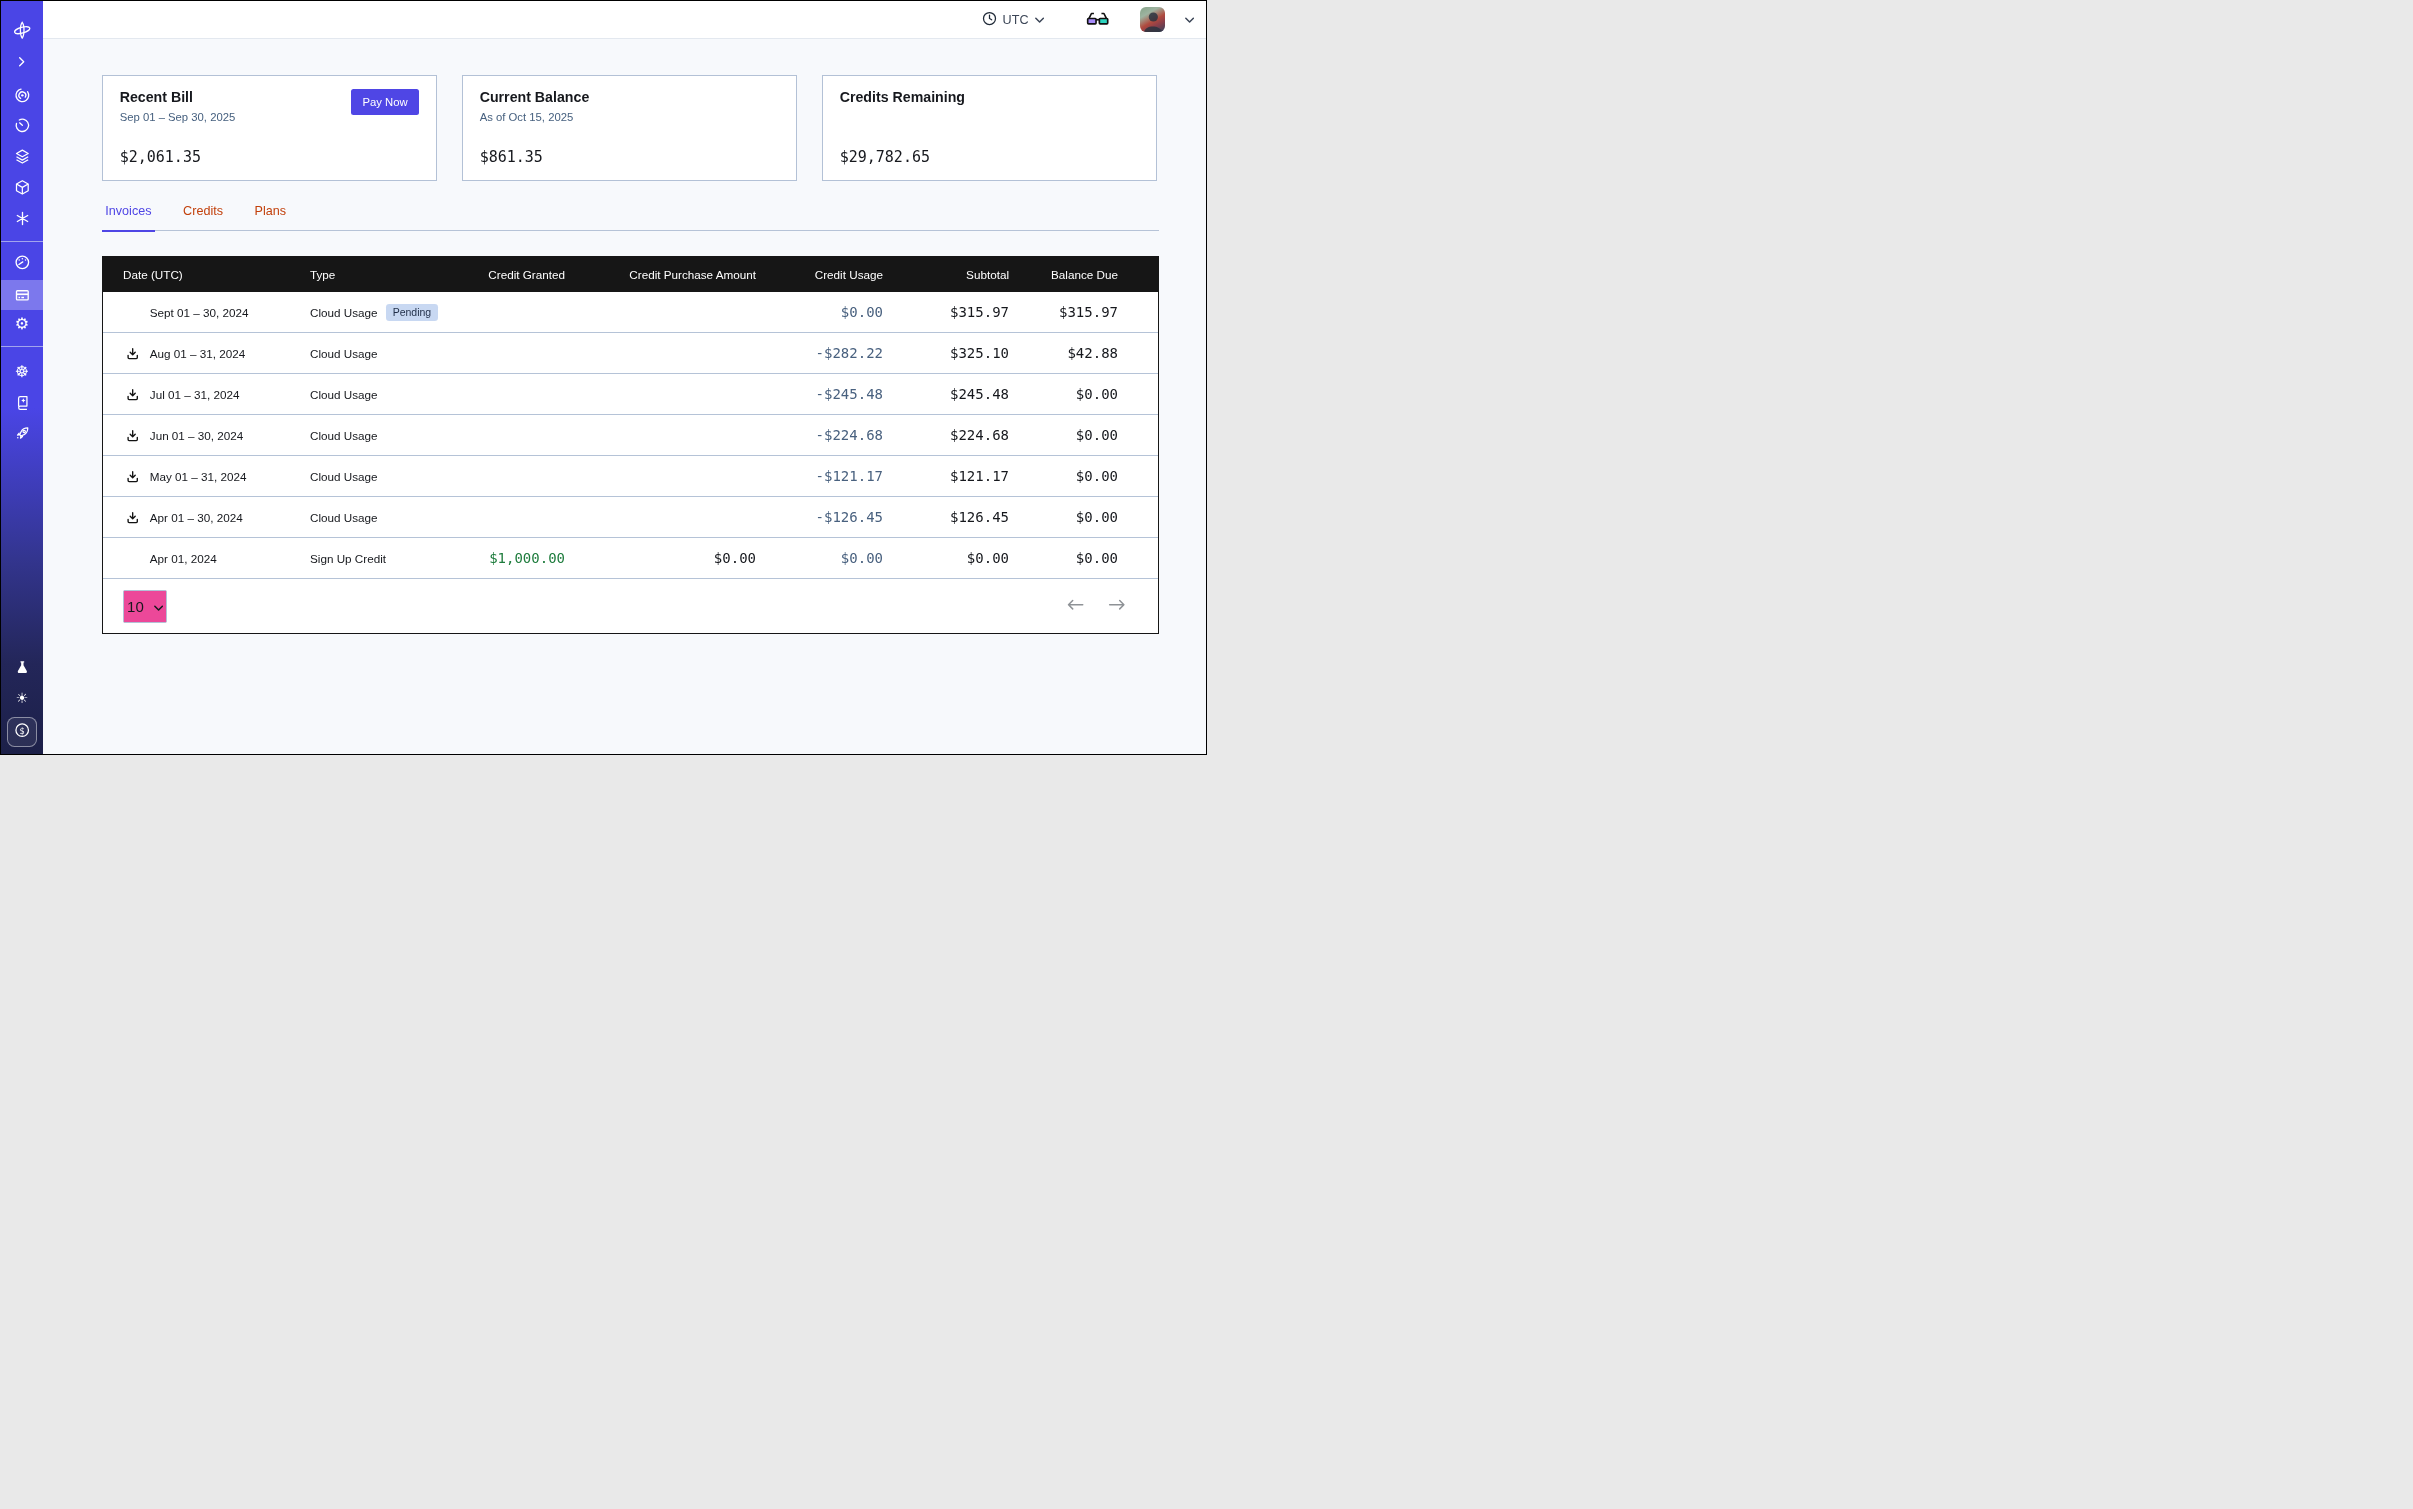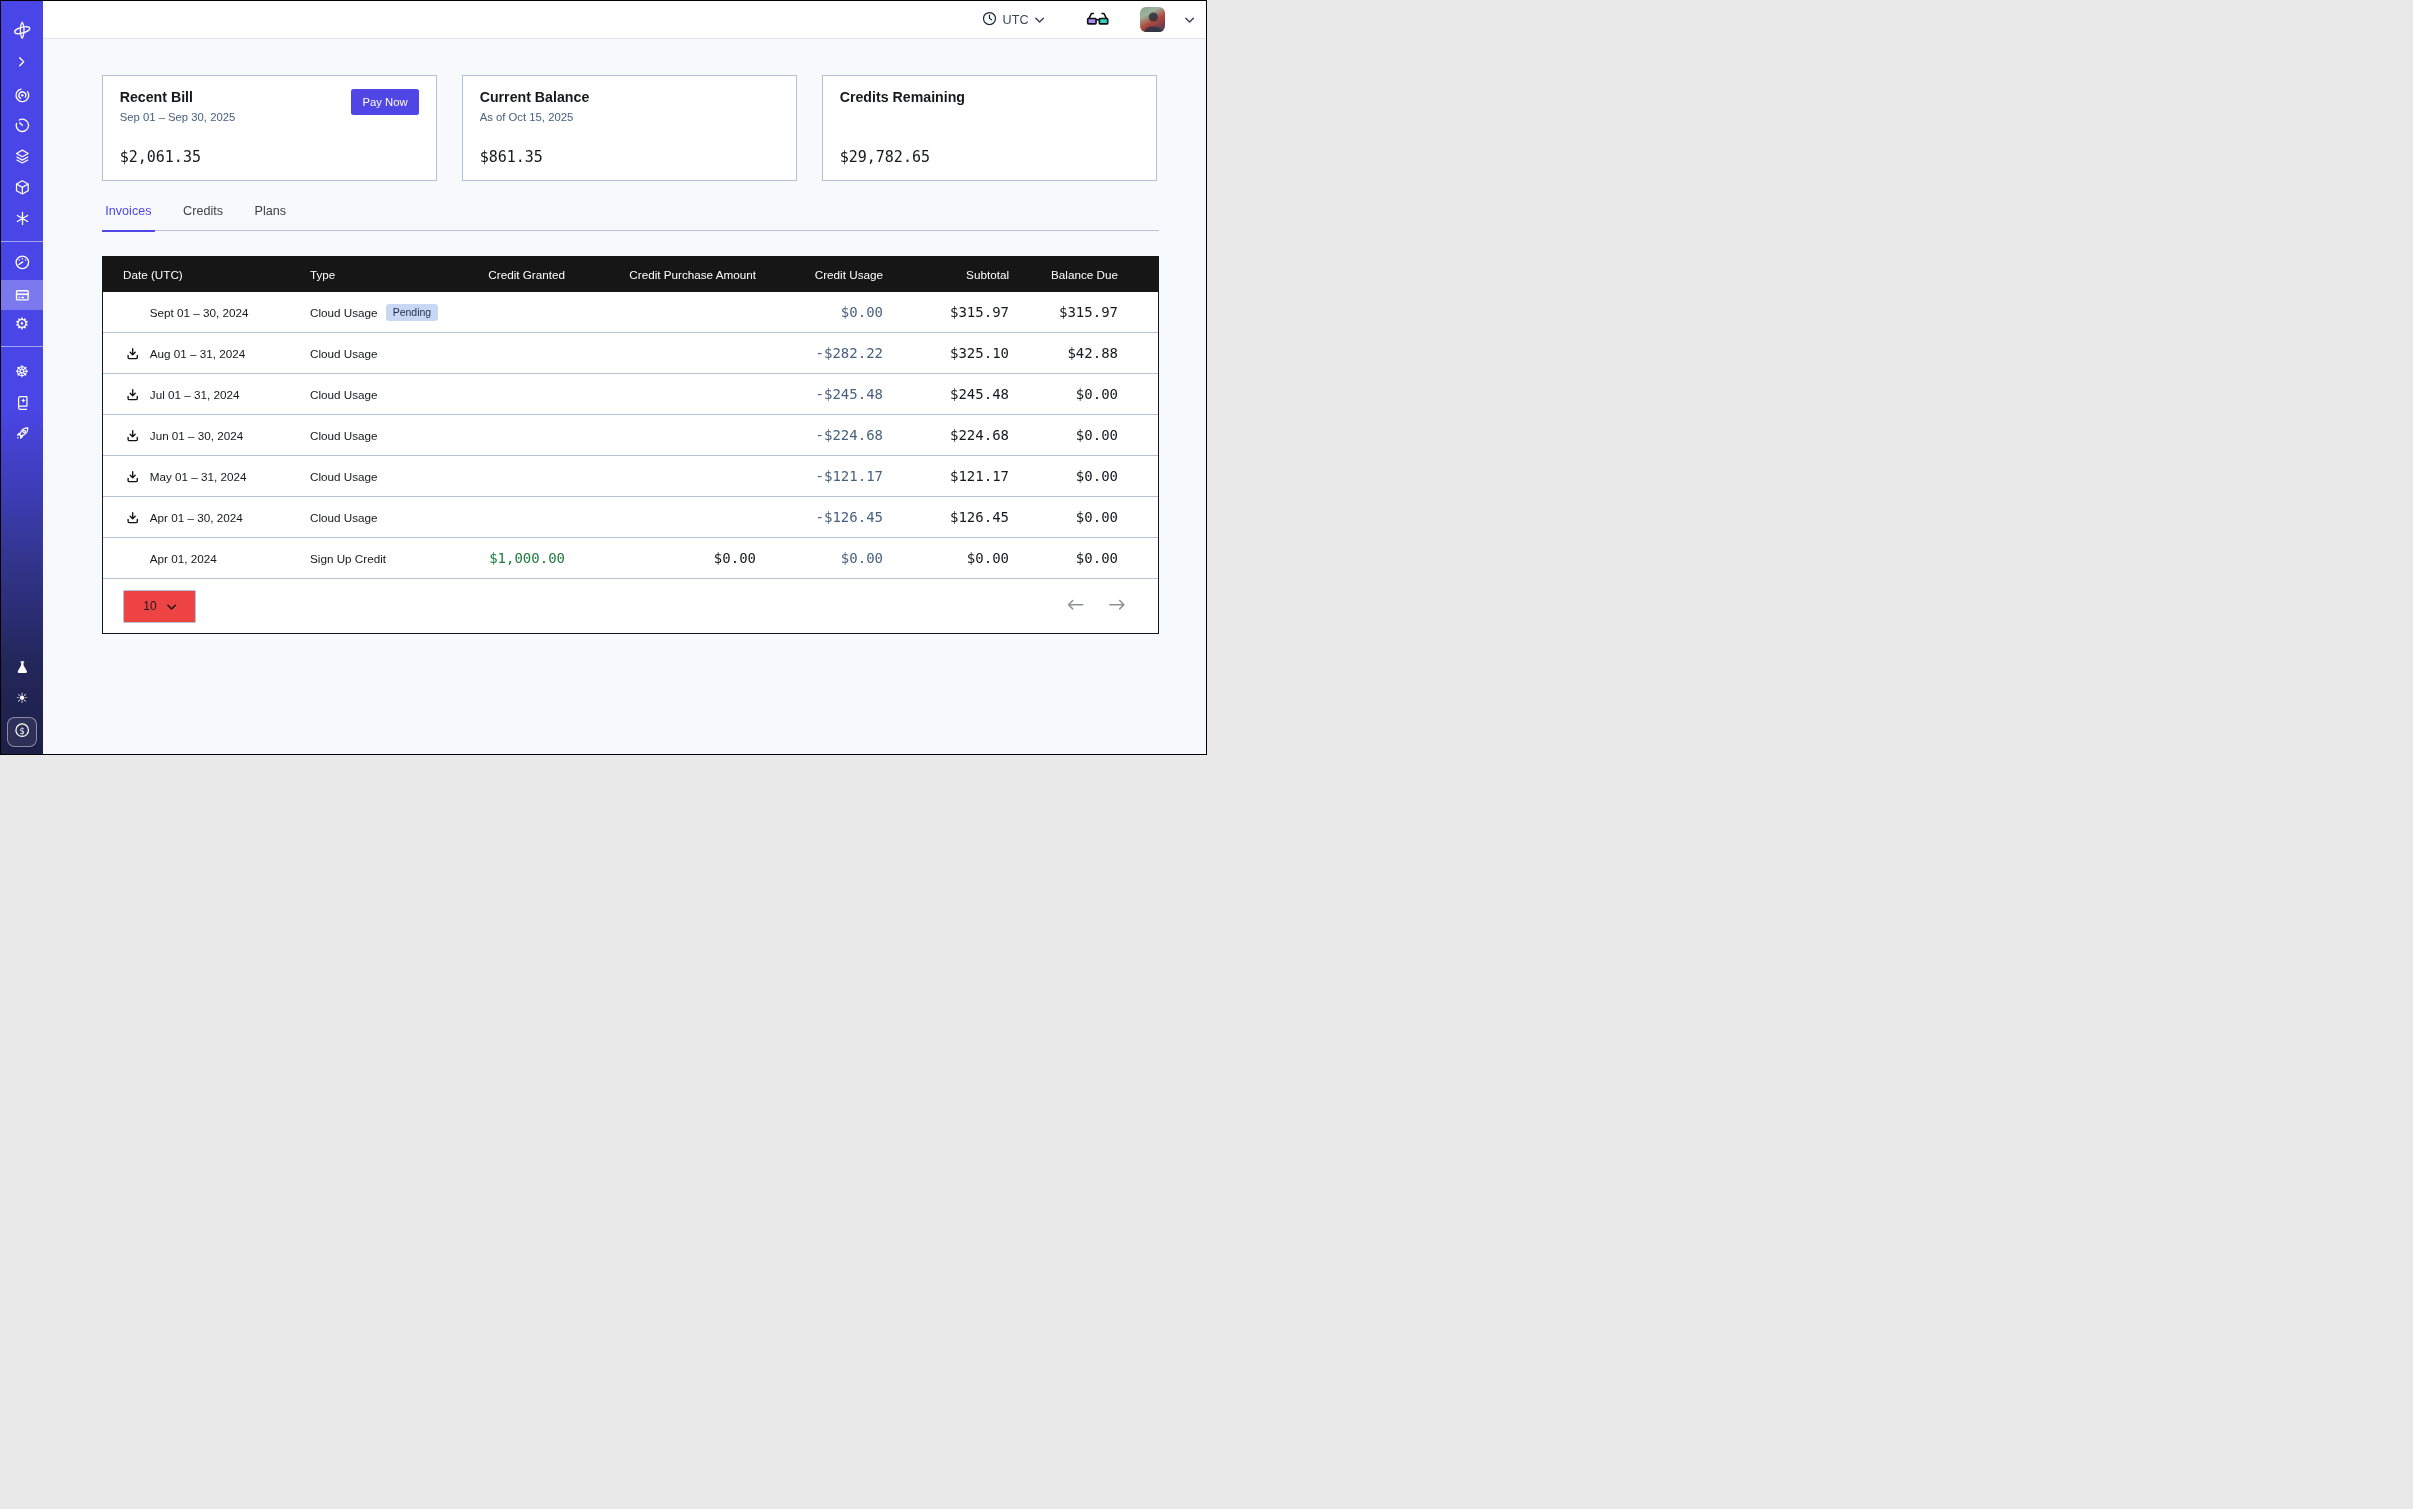--- a/index.html
+++ b/index.html
@@ -35,21 +35,21 @@
 
   .cards{display:flex;gap:25px;margin-top:36px;width:1057px;}
   .card{position:relative;width:335px;height:106px;background:#fff;border:0.8px solid #b3c1d6;box-sizing:border-box;padding:13.4px 16.7px;}
   .card-title{font-size:14.2px;font-weight:600;color:#16181d;}
   .card-sub{margin-top:5.9px;font-size:11.3px;color:#46607f;}
   .card-amount{position:absolute;left:16.7px;bottom:14.2px;font-size:15px;color:#16181d;}
   .pay-btn{position:absolute;top:13.4px;right:16.7px;background:#4f46e5;color:#fff;border:none;font-size:11.3px;
     padding:6.7px 11.7px;border-radius:2.5px;cursor:pointer;font-family:"Liberation Sans",sans-serif;}
 
   .tabs{display:flex;gap:25px;margin-top:23.4px;width:1057px;border-bottom:0.8px solid #b6c3d7;}
-  .tab{font-size:12.6px;color:#404040;padding:0 3.3px 11.7px 3.3px;cursor:pointer;}
+  .tab{font-size:12.6px;color:#c2410c;padding:0 3.3px 11.7px 3.3px;cursor:pointer;}
   .tab.active{color:#4f46e5;border-bottom:2.5px solid #4f46e5;margin-bottom:-1.7px;}
 
   
   .table-wrap{margin-top:25px;width:1057px;background:#fff;border:1.7px solid #161616;border-top:none;box-sizing:border-box;}
   table{border-collapse:collapse;table-layout:fixed;width:100%;}
   thead th{background:#161616;color:#fff;font-size:11.7px;font-weight:500;height:36px;text-align:right;padding:0;margin-left:31px;}
   thead th:nth-child(1){text-align:left;padding-left:20px;}
   thead th:nth-child(2){text-align:left;}
   thead th:nth-child(7){padding-right:40px;}
   tbody td{height:40px;border-top:0.8px solid #b5c3d7;padding:0;font-size:11.7px;}
@@ -58,22 +58,22 @@
   td.num:nth-child(7){padding-right:40px;}
   td.usage{color:#49617f;}
   td.granted{color:#1e7c3d;}
   .datecell{display:flex;align-items:center;padding-left:23.4px;gap:10px;}
   .dl{width:13.4px;height:13.4px;display:inline-flex;align-items:center;justify-content:center;cursor:pointer;}
   .typecell{display:flex;align-items:center;gap:8.4px;}
   .badge{background:#c8d8f2;color:#1f2d47;font-size:10.5px;padding:2.5px 6.7px;border-radius:3.3px;}
 
   .pagination{height:54px;border-top:0.8px solid #b5c3d7;display:flex;align-items:center;justify-content:space-between;
     padding:0 32px 0 20px;}
-  .page-size{width:73px;height:33px;border:0.8px solid #b3c1d6;border-radius:1.7px;background:#ef4444;display:flex;
-    align-items:center;justify-content:center;gap:10px;font-size:12px;cursor:pointer;box-sizing:border-box;}
+  .page-size{width:44px;height:33px;border:0.8px solid #b3c1d6;border-radius:1.7px;background:#ec4899;display:flex;
+    align-items:center;justify-content:center;gap:10px;font-size:15px;cursor:pointer;box-sizing:border-box;}
   .pg-arrows{display:flex;gap:23.4px;}
   .pg-btn{background:none;border:none;padding:0;cursor:pointer;display:flex;}
 </style>
 </head>
 <body>
 
 <div class="app">
 
   <nav class="sidebar">
     <div class="side-item" style="top:15px">

